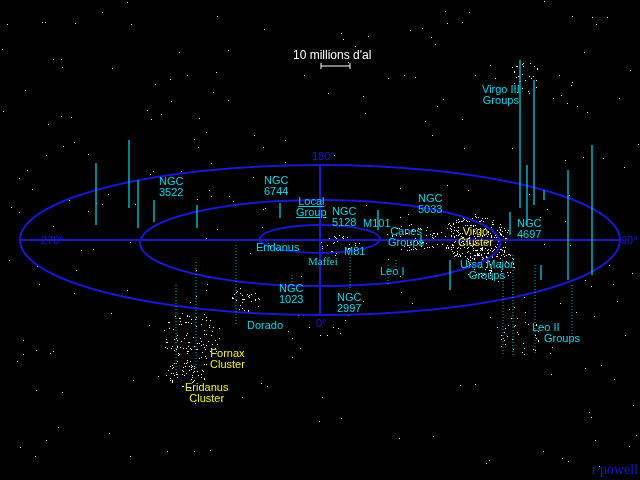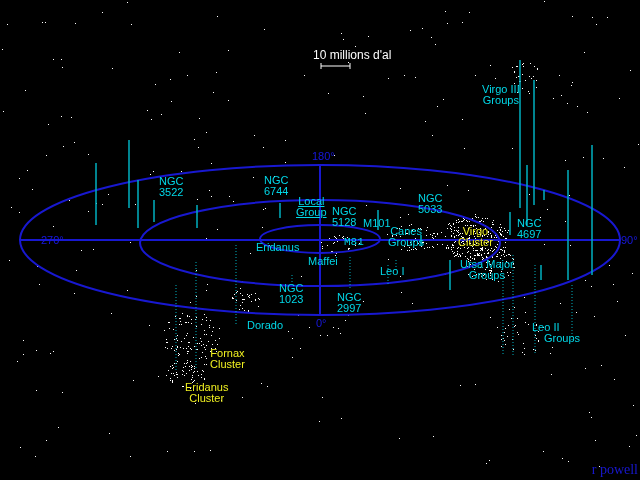--- a/index.html
+++ b/index.html
@@ -2,21 +2,21 @@
 <html><head>
 <meta charset="utf-8">
 <style>
   html, body { margin:0; padding:0; background:#000; }
   #stage { position:relative; width:640px; height:480px; background:#000; overflow:hidden;
     font-family:"Liberation Sans", sans-serif; }
   #map { position:absolute; left:0; top:0; }
   .lbl { position:absolute; font-size:11px; line-height:11px; text-align:center; white-space:nowrap; }
   .cyan { color:#00d8e8; }
   .yellow { color:#f0f020; }
-  .white { color:#ffffff;margin-left:20px; }
+  .white { color:#ffffff; }
   .blue { color:#1818e0; }
   .credit { position:absolute; right:2px; bottom:2px; font-size:14px; color:#1818d0; font-family:"Liberation Serif", serif; }
 </style>
 </head>
 <body>
 
 <div id="stage">
   <svg id="map" width="640" height="480">
     <g id="stars">
         <rect x="62" y="392" width="1" height="1" fill="#fff"></rect>
@@ -1025,22 +1025,22 @@
   <div class="lbl cyan" style="left:159px;top:176px;"><span>NGC</span><br><span>3522</span></div>
   <div class="lbl cyan" style="left:264px;top:175px;"><span>NGC</span><br><span>6744</span></div>
   <div class="lbl cyan" style="left:296px;top:196px;text-decoration:underline;"><span>Local</span><br><span>Group</span></div>
   <div class="lbl cyan" style="left:332px;top:206px;"><span>NGC</span><br><span>5128</span></div>
   <div class="lbl cyan" style="left:363px;top:218px;">M101</div>
   <div class="lbl cyan" style="left:418px;top:193px;"><span>NGC</span><br><span>5033</span></div>
   <div class="lbl cyan" style="left:388px;top:226px;"><span>Canes</span><br><span>Groups</span></div>
   <div class="lbl cyan" style="left:482px;top:84px;"><span>Virgo III</span><br><span>Groups</span></div>
   <div class="lbl cyan" style="left:517px;top:218px;"><span>NGC</span><br><span>4697</span></div>
   <div class="lbl cyan" style="left:256px;top:242px;">Eridanus</div>
-  <div class="lbl cyan" style="left:308px;top:256px;">Maffei</div>
-  <div class="lbl cyan" style="left:344px;top:237px;font-family:Liberation Mono, monospace;">M81</div>
+  <div class="lbl cyan" style="left:308px;top:256px;font-family:Liberation Serif, serif;">Maffei</div>
+  <div class="lbl cyan" style="left:344px;top:246px;">M81</div>
   <div class="lbl cyan" style="left:380px;top:266px;">Leo I</div>
   <div class="lbl cyan" style="left:460px;top:259px;"><span>Ursa Major</span><br><span>Groups</span></div>
   <div class="lbl cyan" style="left:279px;top:283px;"><span>NGC</span><br><span>1023</span></div>
   <div class="lbl cyan" style="left:337px;top:292px;"><span>NGC</span><br><span>2997</span></div>
   <div class="lbl cyan" style="left:239px;top:320px;padding-left:8px;">Dorado</div>
   <div class="lbl cyan" style="left:532px;top:322px;text-align:left;"><span>Leo II</span><br><span style="padding-left:12px">Groups</span></div>
 
   <div class="lbl yellow" style="left:458px;top:226px;"><span>Virgo</span><br><span>Cluster</span></div>
   <div class="lbl yellow" style="left:210px;top:348px;"><span>Fornax</span><br><span>Cluster</span></div>
   <div class="lbl yellow" style="left:185px;top:382px;"><span>Eridanus</span><br><span>Cluster</span></div>

